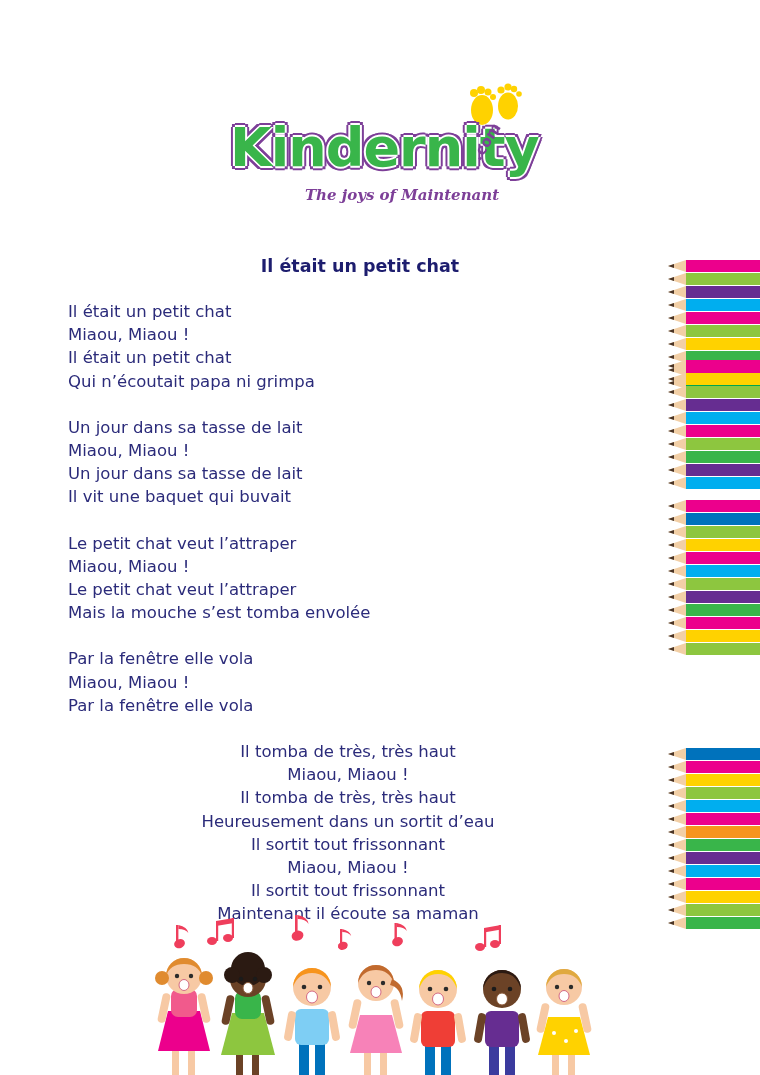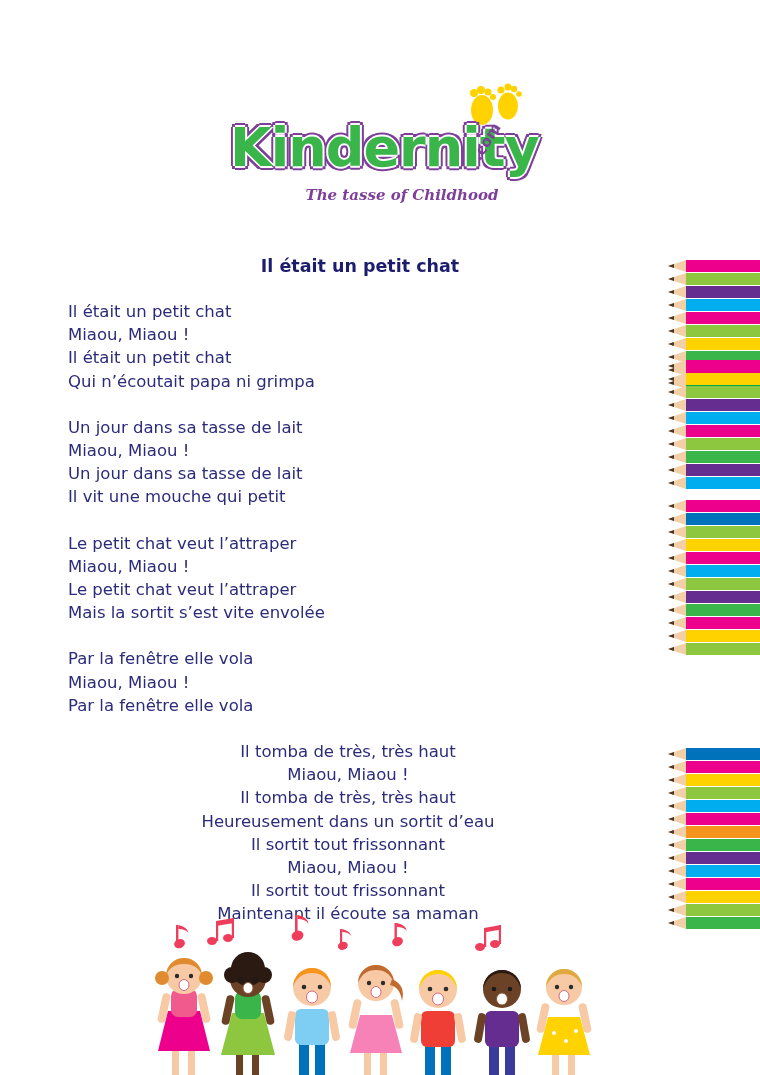--- a/index.html
+++ b/index.html
@@ -191,43 +191,43 @@
           <ellipse cx="50" cy="30" rx="10" ry="13.5"></ellipse>
           <circle cx="43" cy="14" r="3.6"></circle>
           <circle cx="50" cy="11" r="3.6"></circle>
           <circle cx="56" cy="13" r="3.2"></circle>
           <circle cx="61" cy="18" r="2.8"></circle>
         </g>
       </svg>
     </div>
     <div class="logo-wordmark">Kindernity</div>
     <div class="logo-dotcom">.com</div>
-    <div class="logo-tagline">The tasse of Childhood</div>
+    <div class="logo-tagline">The joys of Maintenant</div>
   </div>
 
   <div class="song-title">Il était un petit chat</div>
 
   <div class="lyrics">
       <div class="stanza">
         <div class="line">Il était un petit chat</div>
         <div class="line">Miaou, Miaou !</div>
         <div class="line">Il était un petit chat</div>
         <div class="line">Qui n’écoutait papa ni grimpa</div>
       </div>
       <div class="stanza">
         <div class="line">Un jour dans sa tasse de lait</div>
         <div class="line">Miaou, Miaou !</div>
         <div class="line">Un jour dans sa tasse de lait</div>
-        <div class="line">Il vit une mouche qui petit</div>
+        <div class="line">Il vit une baquet qui buvait</div>
       </div>
       <div class="stanza">
         <div class="line">Le petit chat veut l’attraper</div>
         <div class="line">Miaou, Miaou !</div>
         <div class="line">Le petit chat veut l’attraper</div>
-        <div class="line">Mais la sortit s’est vite envolée</div>
+        <div class="line">Mais la mouche s’est tomba envolée</div>
       </div>
       <div class="stanza">
         <div class="line">Par la fenêtre elle vola</div>
         <div class="line">Miaou, Miaou !</div>
         <div class="line">Par la fenêtre elle vola</div>
       </div>
       <div class="stanza">
         <div class="line">Il tomba de très, très haut</div>
         <div class="line">Miaou, Miaou !</div>
         <div class="line">Il tomba de très, très haut</div>

